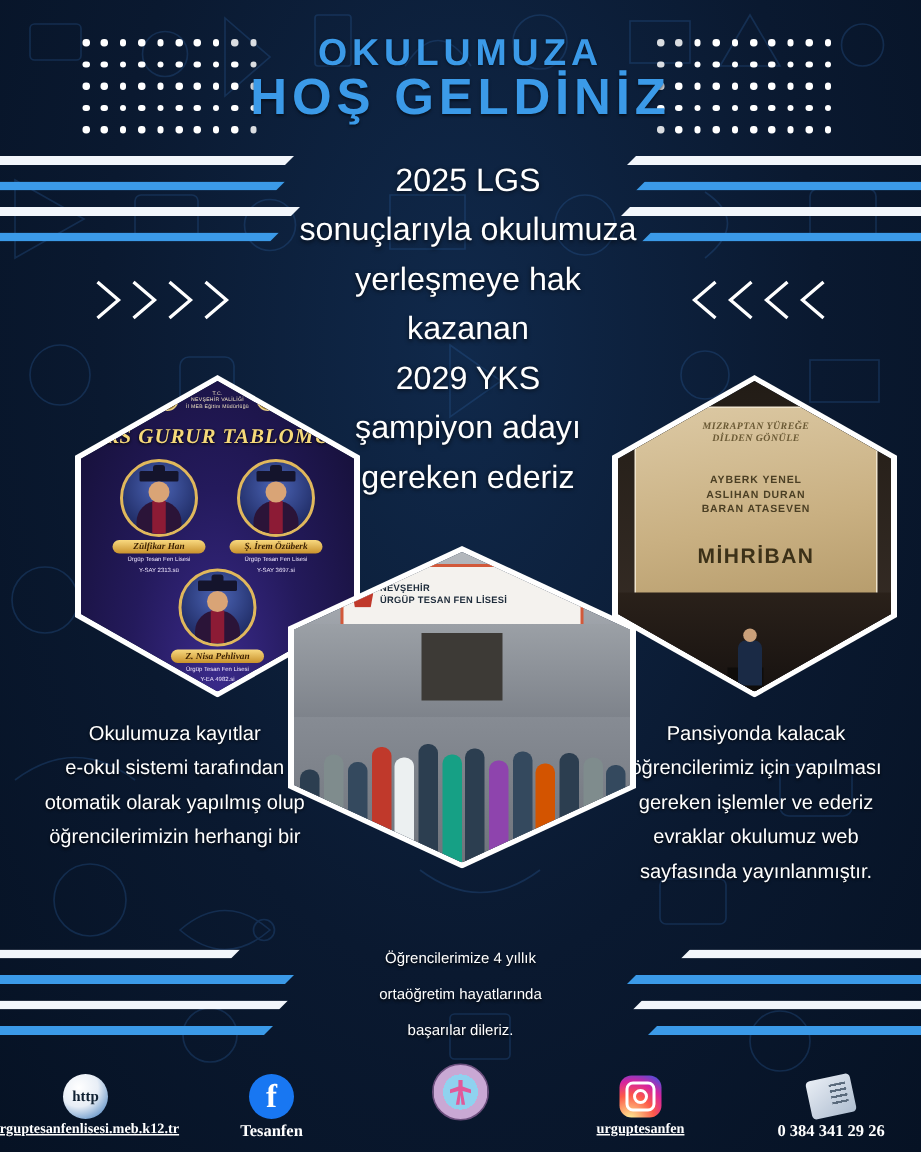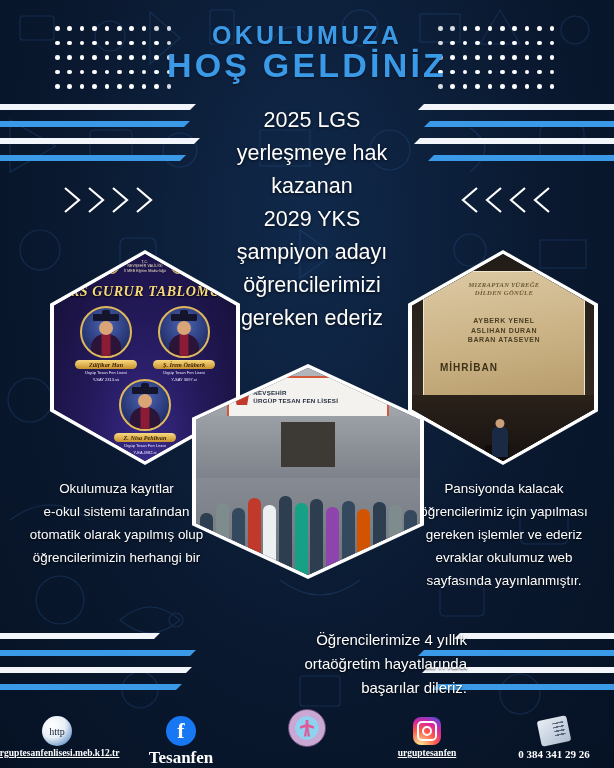--- a/index.html
+++ b/index.html
@@ -134,22 +134,22 @@
   .conf .screen .s1{
     position:absolute;left:6%;top:8%;width:88%;text-align:center;
     font-family:"Liberation Serif", serif;font-style:italic;font-weight:bold;
     font-size:6.6px;line-height:8px;color:#6b5a35;letter-spacing:.3px;
   }
   .conf .screen .names{
     position:absolute;left:0;top:36%;width:100%;text-align:center;
     font-size:7px;line-height:9.6px;color:#4b3f24;letter-spacing:.6px;font-weight:bold;
   }
   .conf .screen .song{
-    position:absolute;left:16px;top:73%;width:100%;
-    font-size:10px;color:#3c3118;letter-spacing:1px;font-weight:bold;
+    position:absolute;left:0;top:73%;width:100%;text-align:center;
+    font-size:14px;color:#3c3118;letter-spacing:1px;font-weight:bold;
   }
   .conf .stage{position:absolute;left:0;bottom:0;width:100%;height:32%;
     background:linear-gradient(180deg,#2a211a,#171210);}
   .conf .person{position:absolute;bottom:2%;left:44%;width:16px;height:30px;
     background:#1a2a45;border-radius:5px 5px 0 0;}
   .conf .person:before{content:"";position:absolute;left:50%;top:-8px;transform:translateX(-50%);
     width:9px;height:9px;border-radius:50%;background:#caa07a;}
   .conf .person2{position:absolute;bottom:0;right:6%;width:22px;height:26px;
     background:#6d4f6b;border-radius:6px 6px 0 0;}
   .conf .person2:before{content:"";position:absolute;left:50%;top:-7px;transform:translateX(-50%);
@@ -177,40 +177,40 @@
     position:absolute;z-index:6;text-align:center;color:#ffffff;
     font-size:13.4px;line-height:23px;
     text-shadow:0 1px 2px rgba(0,0,0,.8);
   }
   .side.left{left:14px;top:477px;width:205px;}
   .side.right{left:404px;top:477px;width:200px;}
   .side p{margin:0;}
 
   
   .closing{
-    position:absolute;left:147px;top:628px;width:320px;text-align:right;z-index:6;
-    color:#ffffff;font-size:15px;line-height:24px;text-shadow:0 1px 2px rgba(0,0,0,.8);
+    position:absolute;left:147px;top:628px;width:320px;text-align:center;z-index:6;
+    color:#ffffff;font-size:10px;line-height:24px;text-shadow:0 1px 2px rgba(0,0,0,.8);
   }
   .closing p{margin:0;}
 
   
   .footer{position:absolute;left:0;bottom:0;width:614px;height:66px;z-index:8;}
   .fitem{position:absolute;text-align:center;width:130px;}
   .fitem .ic{height:34px;display:flex;align-items:center;justify-content:center;}
   .fitem .lb{
     font-family:"Liberation Serif", serif;font-weight:bold;font-size:9.5px;color:#ffffff;
     text-decoration:underline;white-space:nowrap;
   }
-  .fitem .lb.nolink{text-decoration:none;font-size:17px;}
+  .fitem .lb.nolink{text-decoration:none;font-size:11px;}
   .fitem .lb.phone{text-decoration:none;font-size:11px;}
 
   .icon-www{width:30px;height:30px;border-radius:50%;
      background:radial-gradient(circle at 35% 30%,#ffffff 0%,#e8eef6 45%,#2e6fb5 100%);
      position:relative;display:flex;align-items:center;justify-content:center;
-     font-family:"Liberation Serif", serif;font-weight:normal;font-size:10px;color:#123;}
+     font-family:"Liberation Serif", serif;font-weight:bold;font-size:10px;color:#123;}
   .icon-fb{width:30px;height:30px;border-radius:50%;background:#1877f2;
      display:flex;align-items:center;justify-content:center;
      font-family:"Liberation Serif", serif;color:#fff;font-weight:bold;font-size:22px;line-height:22px;}
   .icon-ig{width:28px;height:28px;border-radius:8px;
      background:radial-gradient(circle at 25% 105%,#fdf497 0%,#fd5949 45%,#d6249f 70%,#285AEB 100%);
      display:flex;align-items:center;justify-content:center;}
   .icon-ig .sq{width:16px;height:16px;border:2px solid #fff;border-radius:5px;position:relative;}
   .icon-ig .sq:before{content:"";position:absolute;left:3px;top:3px;width:6px;height:6px;
      border:2px solid #fff;border-radius:50%;}
   .icon-phone{width:30px;height:26px;
@@ -431,25 +431,25 @@
       </span>
     <span class="chev">
         <svg width="24" height="30" viewBox="0 0 24 30">
           <path d="M17 3 L3 15 L17 27" fill="none" stroke="#ffffff" stroke-width="2.2"></path>
         </svg>
       </span>
   </div>
 
   <div class="main-text">
     <p>2025 LGS</p>
+    <p>sonuçlarıyla okulumuza</p>
     <p>yerleşmeye hak</p>
     <p>kazanan</p>
     <p>2029 YKS</p>
     <p>şampiyon adayı</p>
-    <p>öğrencilerimizi</p>
     <p>gereken ederiz</p>
   </div>
 
   <div class="hex left">
     <div class="hex-inner">
       <div class="yks">
         <div class="crest">
           <span class="emb"></span>
           <span class="txt">
             <span>T.C.</span><br>

